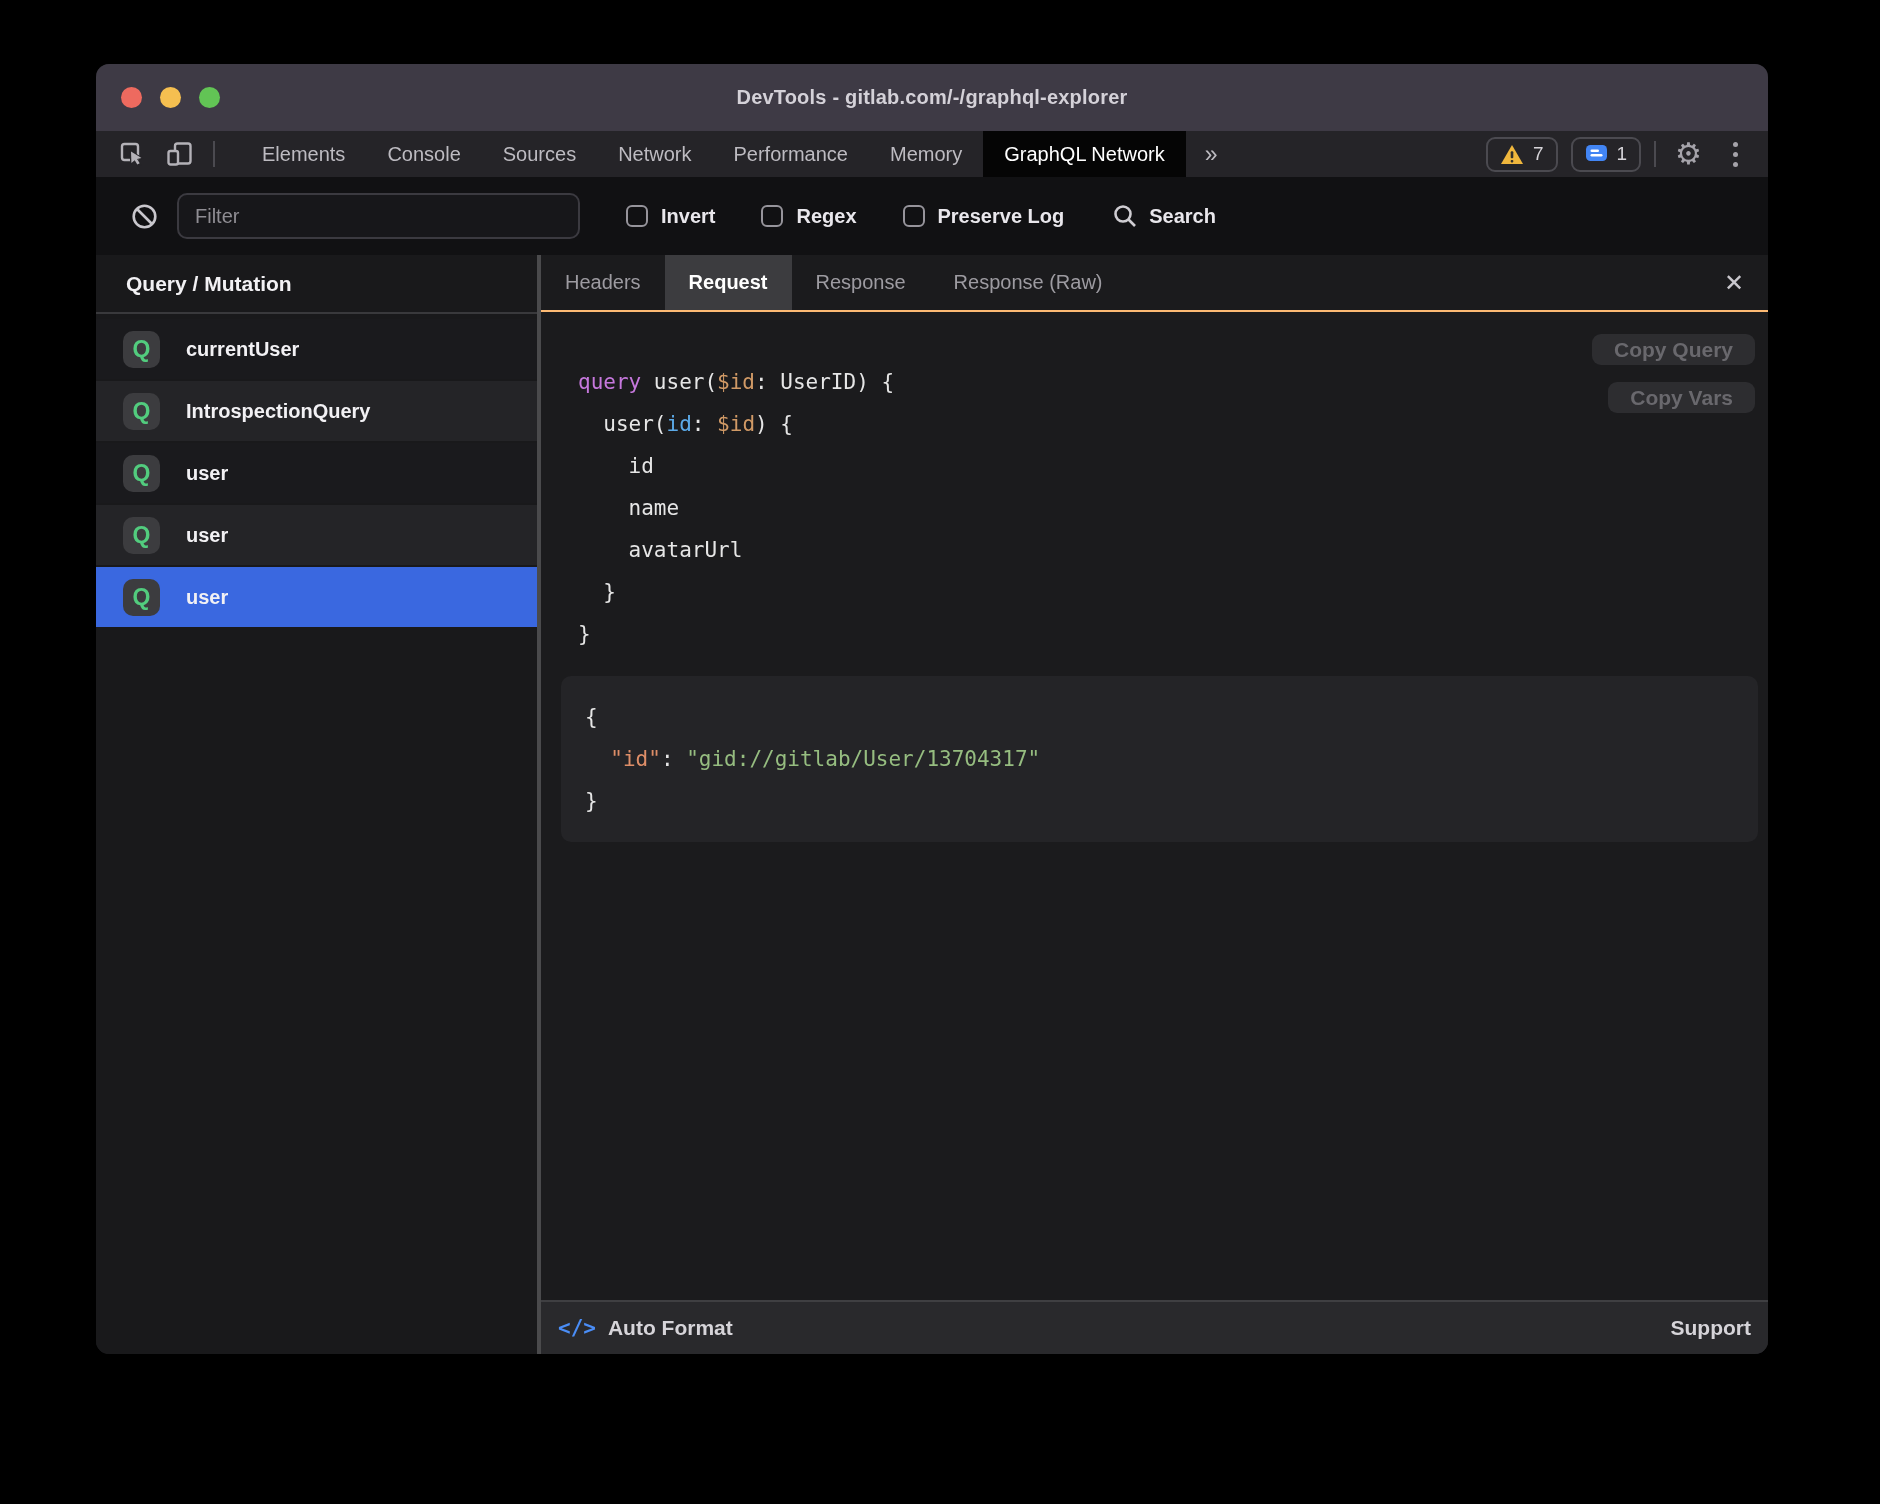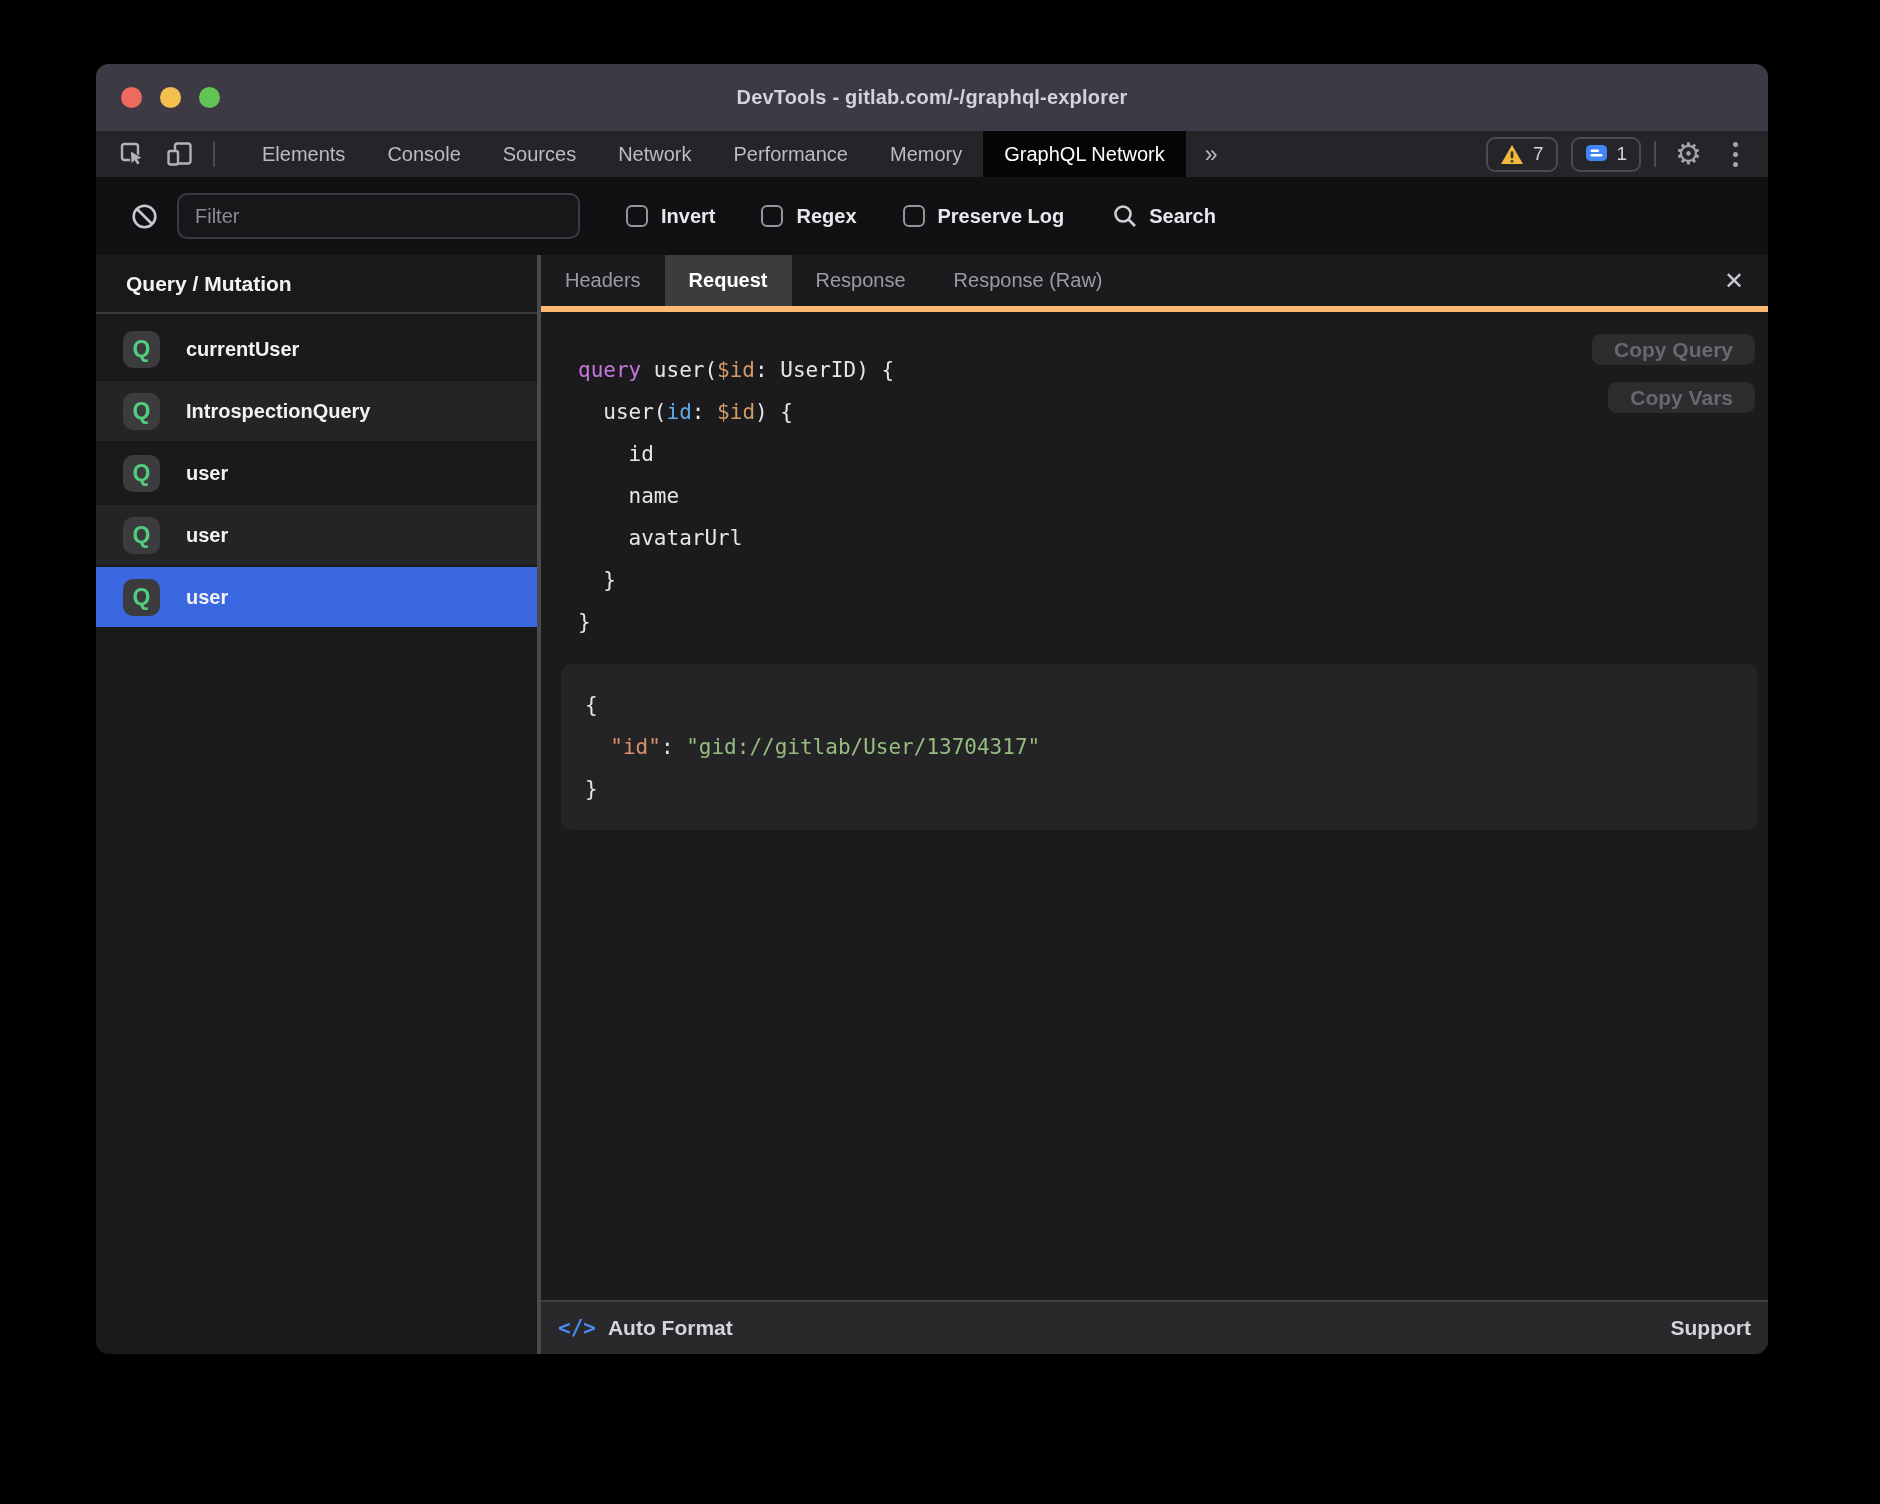--- a/index.html
+++ b/index.html
@@ -60,34 +60,34 @@
   .request-item:nth-child(odd)  { background:#1a1a1d; }
   .request-item.selected { background:#3a68e0 !important; }
   .q-badge { flex:0 0 37px; width:37px; height:37px; border-radius:10px; background:#3c3c3f;
              color:#52cc7e; font-weight:bold; font-size:23px; display:flex; align-items:center;
              justify-content:center; }
   .request-label { font-weight:bold; font-size:20px; color:#f2f1f4; }
 
   .divider { flex:0 0 4px; background:#4a4a4c; }
 
   .detail { flex:1; min-width:0; display:flex; flex-direction:column; background:#1b1b1d; }
-  .detail-tabs { flex:0 0 57px; display:flex; align-items:stretch; border-bottom:6px solid #fdba74; }
+  .detail-tabs { flex:0 0 57px; display:flex; align-items:stretch; border-bottom:2px solid #fdba74; }
   .detail-tab { display:flex; align-items:center; padding:0 24px; font-size:20px; font-weight:500;
                 color:#9d9ba1; white-space:nowrap; }
   .detail-tab.selected { background:#3c3c3f; color:#ffffff; font-weight:bold; }
   .detail-close { margin-left:auto; display:flex; align-items:center; padding:0 24px;
                   color:#c9c7cd; font-size:24px; }
 
   .detail-body { flex:1; position:relative; overflow:hidden; }
   .copy-buttons { position:absolute; top:22px; right:13px; display:flex; flex-direction:column;
                   align-items:flex-end; gap:17px; }
   .copy-btn { background:#2d2d30; border:none; border-radius:9px; color:#69686d; font-weight:bold;
               font-size:21px; height:31px; padding:0 22px; font-family:"Liberation Sans", sans-serif; }
 
-  .code-block { padding:37px 0 0 37px; font-family:"DejaVu Sans Mono", monospace;
+  .code-block { padding:49px 0 0 37px; font-family:"DejaVu Sans Mono", monospace;
                 font-size:21px; line-height:42px; color:#e6e6e6; }
   .code-line { white-space:pre; }
   .tok-kw  { color:#c678dd; }
   .tok-var { color:#d19a66; }
   .tok-arg { color:#5caae8; }
   .tok-pl  { color:#e6e6e6; }
   .tok-key { color:#de8e68; }
   .tok-str { color:#96bd80; }
 
   .vars-box { margin:21px 10px 0 20px; background:#242427; border-radius:10px; padding:20px 24px;

